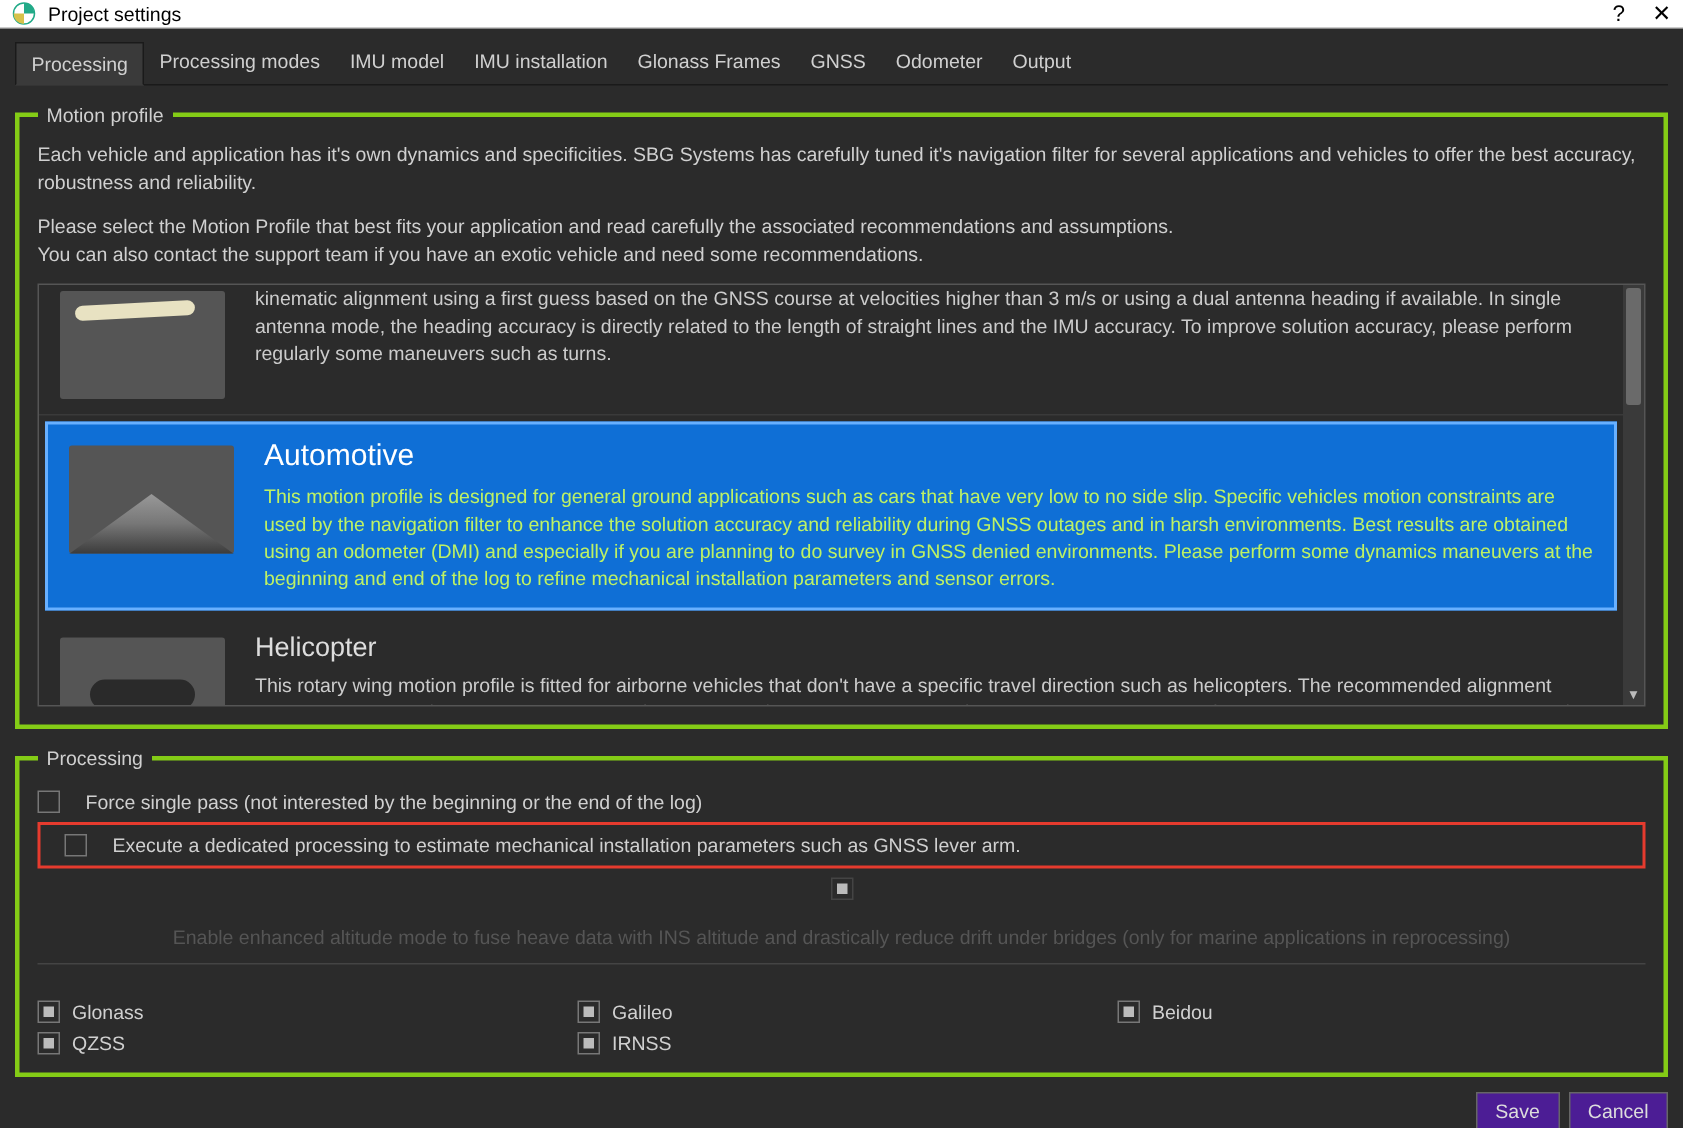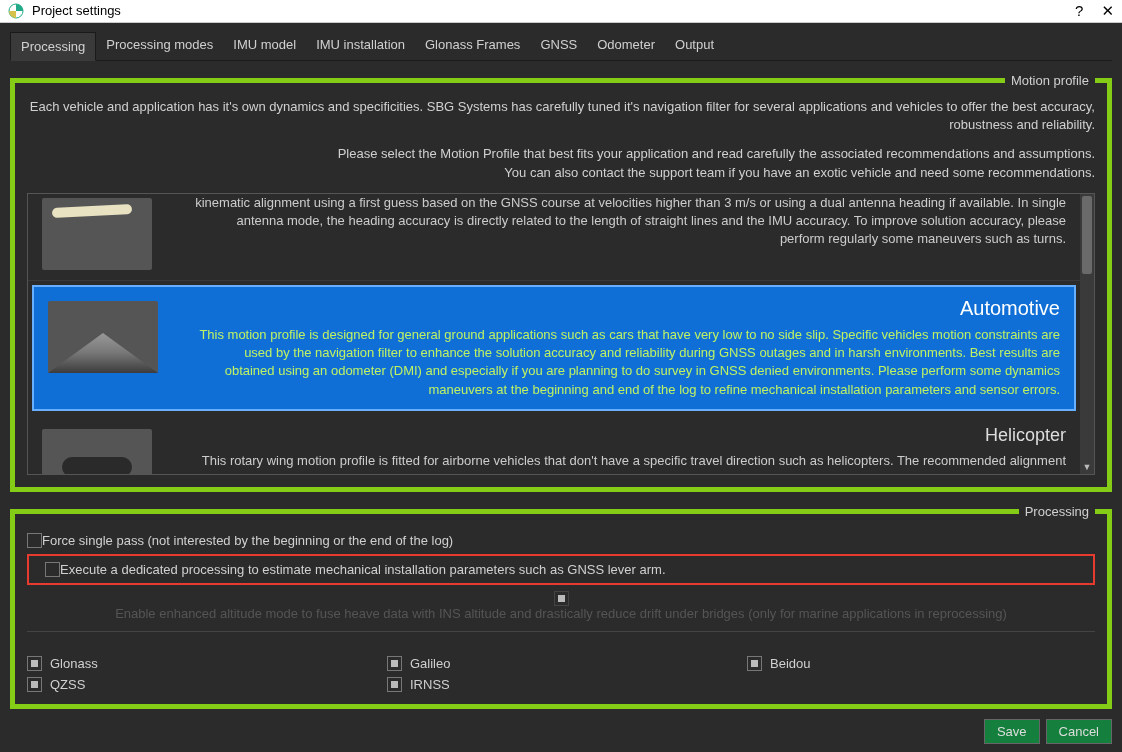--- a/index.html
+++ b/index.html
@@ -67,24 +67,23 @@
 }
 .tab.active {
   background: #3a3a3a;
   border: 1px solid #1a1a1a;
   border-bottom: 1px solid #3a3a3a;
   position: relative;
   top: 1px;
 }
 
 fieldset.group {
-  border: 5px solid #84cc16;
+  border: 3px solid #84cc16;
   padding: 10px 12px 12px 12px;
   margin-top: 6px;
-  text-align: right;
 }
 fieldset.group > legend {
   padding: 0 6px;
   color: #d0d0d0;
   font-size: 13px;
 }
 
 .intro {
   font-size: 13px;
   line-height: 1.45;
@@ -127,21 +126,21 @@
   align-items: center;
   justify-content: center;
   font-size: 9px;
   color: #bbb;
 }
 .profile-scroll-arrow.up { top: 0; }
 .profile-scroll-arrow.down { bottom: 0; }
 
 .profile {
   display: flex;
-  gap: 37px;
+  gap: 20px;
   padding: 10px 14px;
   border-bottom: 1px solid #3a3a3a;
 }
 .profile .thumb {
   width: 110px;
   flex-shrink: 0;
   display: flex;
   align-items: flex-start;
   justify-content: center;
   padding-top: 4px;
@@ -210,21 +209,21 @@
   background: #0f6fd6;
   border: 2px solid #68b0ff;
   margin: 4px;
 }
 .profile.selected .ptitle { color: #fff; font-weight: 400; font-size: 20px; }
 .profile.selected .pdesc { color: #bef264; }
 
 .checkline {
   display: flex;
   align-items: center;
-  gap: 0;
+  gap: 17px;
   padding: 4px 0;
 }
 .checkbox {
   width: 15px;
   height: 15px;
   border: 1px solid #777;
   background: #2b2b2b;
   display: inline-block;
   position: relative;
   flex-shrink: 0;
@@ -259,21 +258,21 @@
 
 .button-row {
   display: flex;
   justify-content: flex-end;
   gap: 6px;
   padding: 4px 0 0;
 }
 .btn {
   padding: 4px 12px;
   border: 1px solid #666;
-  background: #15803d;
+  background: #4c1d95;
   color: #ddd;
   font-size: 13px;
 }
 </style>
 </head>
 <body>
 
 <div class="window">
   <div class="titlebar">
     <span class="app-icon">

